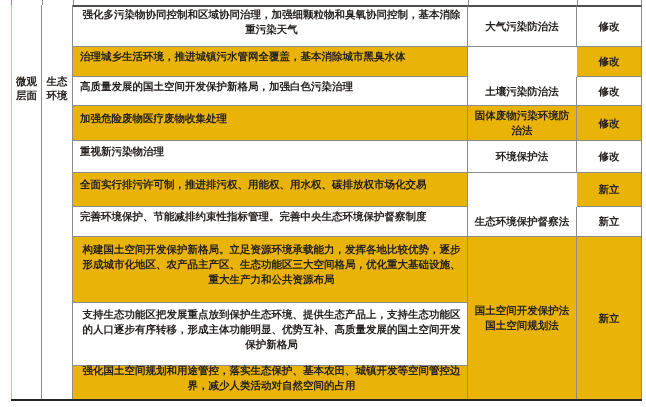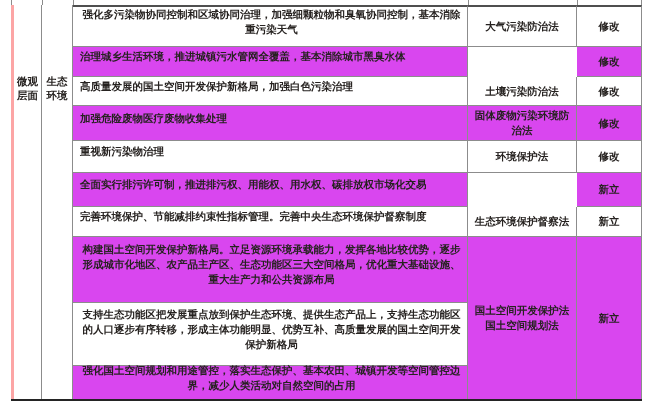--- a/index.html
+++ b/index.html
@@ -17,27 +17,27 @@
     box-sizing:border-box;
     border-right:1px solid #8c8c8c;border-bottom:1px solid #8c8c8c;
     display:flex;align-items:center;background:#ffffff;
   }
   .desc{grid-column:3;justify-content:flex-start;text-align:center;padding:2px 4px 12px 7px;}
   .law{grid-column:4;justify-content:center;text-align:center;padding:8px 5px;}
   .status{grid-column:5;justify-content:center;text-align:center;}
   .r1{grid-row:1}.r2{grid-row:2}.r3{grid-row:3}.r4{grid-row:4}.r5{grid-row:5}
   .r6{grid-row:6}.r7{grid-row:7}.r8{grid-row:8}.r9{grid-row:9}.r10{grid-row:10}
   .rtop{border-top:2px solid #4f4f4f;}
-  .alt{background:#d946ef;}
+  .alt{background:#eab308;}
   .leftcol,.catcol{
     grid-row:1/11;align-items:flex-start;justify-content:center;
     padding-top:69px;text-align:center;white-space:pre-line;line-height:14px;
     border-bottom:none;
   }
-  .leftcol{grid-column:1;border-left:3px solid #fca5a5;}
+  .leftcol{grid-column:1;border-left:1px solid #fca5a5;}
   .catcol{grid-column:2;}
   .mlaw{grid-row:8/11;white-space:pre-line;}
   .mstatus{grid-row:8/11;}
   .bottom-rule{position:absolute;left:11px;top:399px;width:631px;height:2px;background:#242424;}
   .vx{position:absolute;top:0;width:1px;height:6px;background:#8c8c8c;}
   .vx-a{left:11px}.vx-b{left:42px}.vx-c{left:73px}.vx-d{left:468px}.vx-e{left:577px}.vx-f{left:641px}
 </style>
 </head>
 <body>
 

